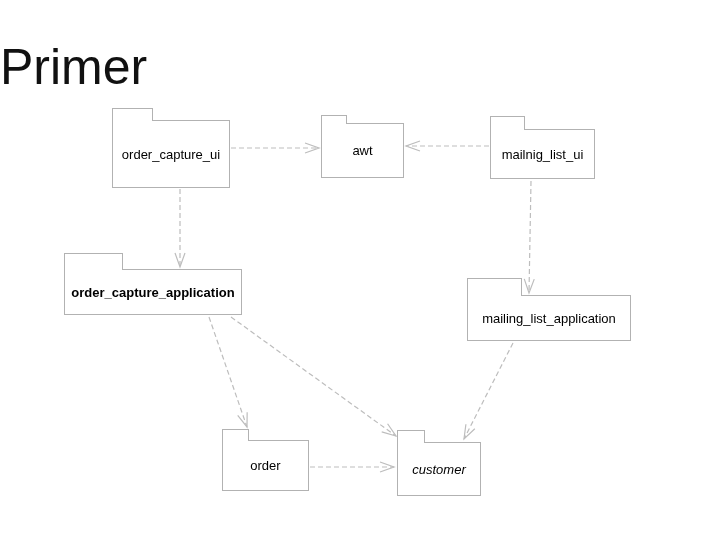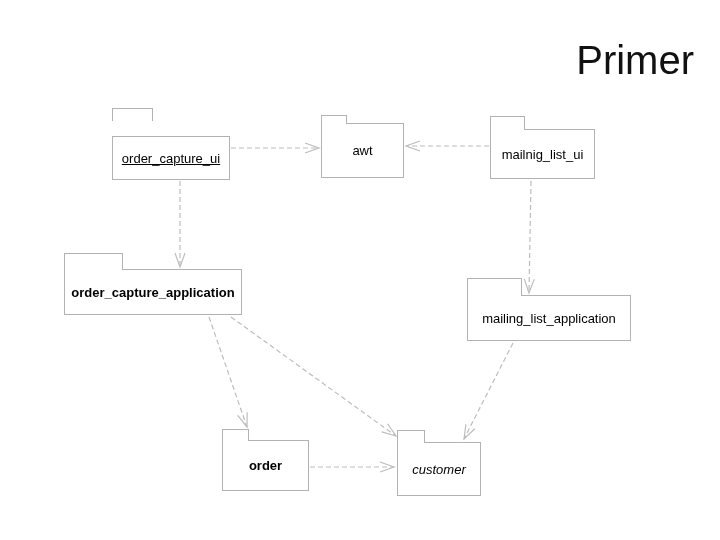--- a/index.html
+++ b/index.html
@@ -11,22 +11,22 @@
   .slide{
     position:relative;
     width:720px;height:540px;
     background:#ffffff;
     overflow:hidden;
     font-family:"Liberation Sans", sans-serif;
   }
   .slide-title{
     position:absolute;
     top:38px;left:0;width:694px;
-    text-align:right;
-    font-size:40px;
+    text-align:left;
+    font-size:50px;
     color:var(--ink);
     font-weight:400;
     letter-spacing:0px;
   }
   .arrows{
     position:absolute;left:0;top:0;width:720px;height:540px;
   }
   .edge-line{
     stroke:var(--edge);
     stroke-width:1.2;
@@ -98,21 +98,21 @@
         <polyline points="465.91126200225136,424.25730426418727 464,439 474.8181140515781,428.8035099976978" class="edge-head"></polyline>
       </g>
       <g>
         <line x1="310" y1="467" x2="394" y2="467" class="edge-line"></line>
         <polyline points="380,472 394,467 380,462" class="edge-head"></polyline>
       </g>
     </svg>
 
   <div class="pkg" style="left: 112px; top: 108px; width: 118px; height: 64px;">
     <div class="pkg-tab" style="width: 41px; height: 13px;"></div>
-    <div class="pkg-body" style="top: 28px; width: 118px; height: 44px; text-decoration: underline;">
+    <div class="pkg-body" style="top: 12px; width: 118px; height: 68px;">
       <span class="pkg-label">order_capture_ui</span>
     </div>
   </div>
 
   <div class="pkg" style="left: 321px; top: 115px; width: 83px; height: 63px;">
     <div class="pkg-tab" style="width: 26px; height: 9px;"></div>
     <div class="pkg-body" style="top: 8px; width: 83px; height: 55px;">
       <span class="pkg-label">awt</span>
     </div>
   </div>
@@ -133,21 +133,21 @@
 
   <div class="pkg" style="left: 467px; top: 278px; width: 140px; height: 63px; padding-left: 32px;">
     <div class="pkg-tab" style="width: 55px; height: 18px;"></div>
     <div class="pkg-body" style="top: 17px; width: 164px; height: 46px;">
       <span class="pkg-label">mailing_list_application</span>
     </div>
   </div>
 
   <div class="pkg" style="left: 222px; top: 429px; width: 87px; height: 62px;">
     <div class="pkg-tab" style="width: 27px; height: 12px;"></div>
-    <div class="pkg-body" style="top: 11px; width: 87px; height: 51px; font-weight: bold;">
+    <div class="pkg-body" style="top: 11px; width: 87px; height: 51px;">
       <span class="pkg-label">order</span>
     </div>
   </div>
 
   <div class="pkg" style="left: 397px; top: 430px; width: 84px; height: 66px; font-style: italic;">
     <div class="pkg-tab" style="width: 28px; height: 13px;"></div>
     <div class="pkg-body" style="top: 12px; width: 84px; height: 54px;">
       <span class="pkg-label">customer</span>
     </div>
   </div>

